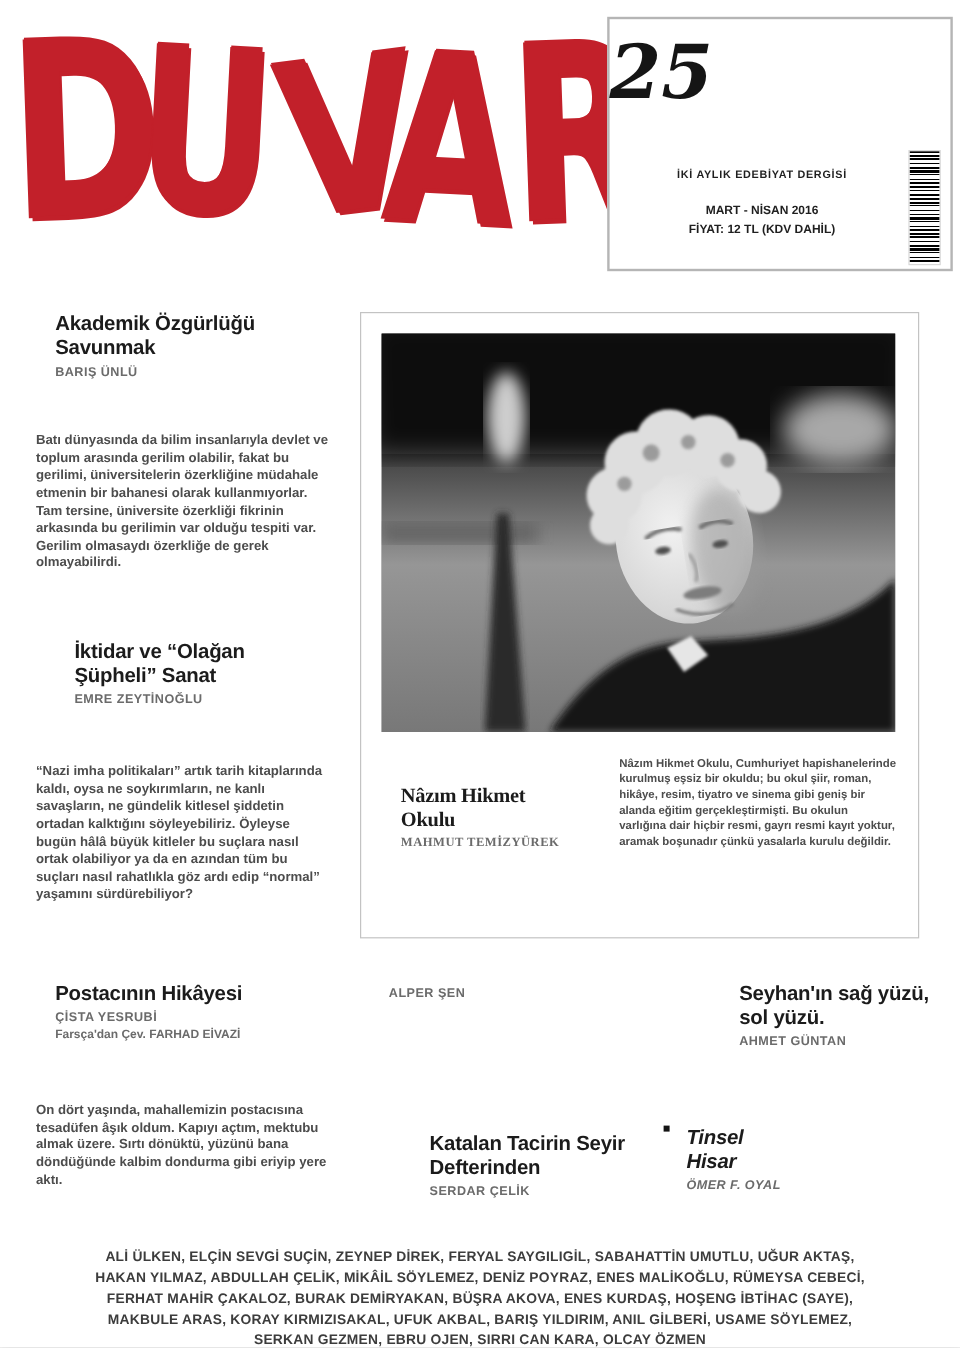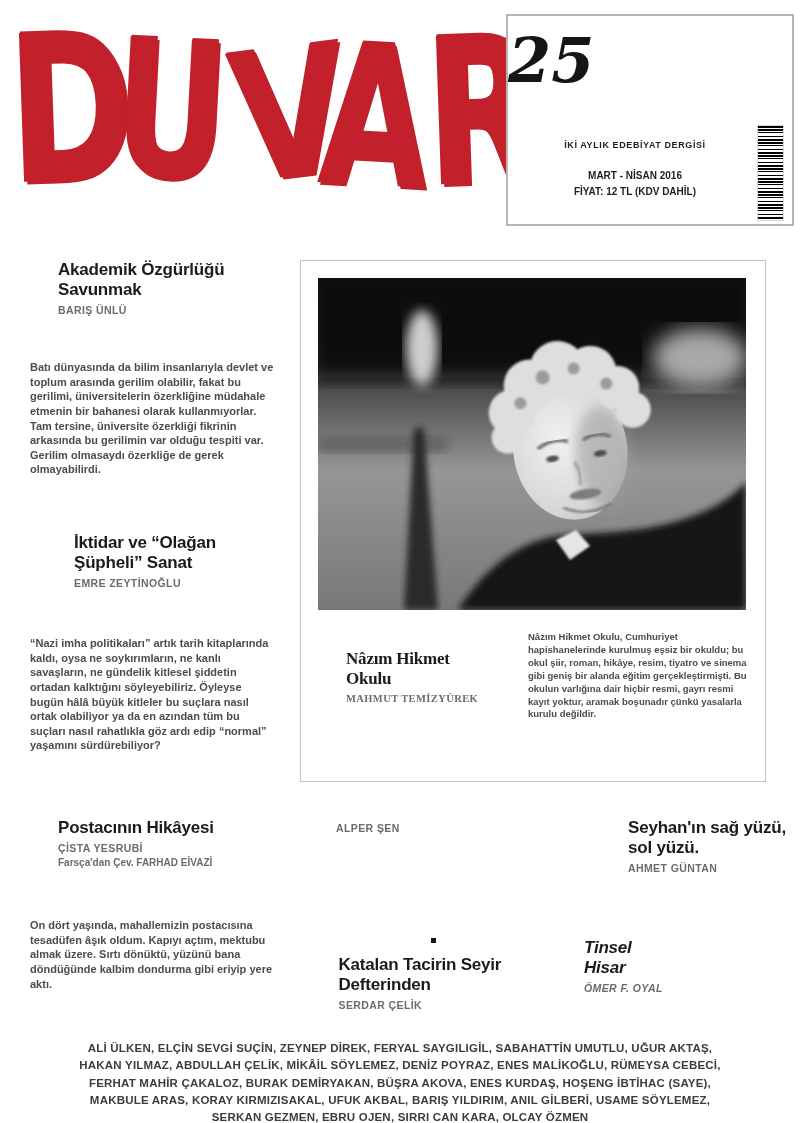--- a/index.html
+++ b/index.html
@@ -31,21 +31,21 @@
                font-size:10px;font-weight:700;color:#1f1f1f;}
   #barcode{position:absolute;right:9px;top:110px;width:25px;height:94px;
            background:repeating-linear-gradient(180deg,
              #000 0px,#000 1.5px,#fff 1.5px,#fff 3px,
              #000 3px,#000 5px,#fff 5px,#fff 6px,
              #000 6px,#000 7px,#fff 7px,#fff 10px,
              #000 10px,#000 11px,#fff 11px,#fff 13px);
            outline:1px solid #d8d8d8;}
 
   
-  .article{position:absolute;display:flex;align-items:center;gap:12px;}
+  .article{position:absolute;display:flex;align-items:flex-end;}
   .bar{width:5px;background:#141414;flex:0 0 5px;}
   .a-body{margin-left:11px;}
   .a-title{font-size:17px;font-weight:800;color:#1b1b1b;line-height:1.18;letter-spacing:-.2px;}
   .a-author{font-size:10.5px;font-weight:700;color:#6b6b6b;letter-spacing:.4px;margin-top:4px;white-space:nowrap;}
   .a-translator{font-size:10px;font-weight:700;color:#6b6b6b;margin-top:3px;white-space:nowrap;}
   .excerpt{position:absolute;font-size:11px;font-weight:700;color:#4c4c4c;line-height:1.33;}
 
   
   #feature-box{position:absolute;left:300px;top:260px;width:466px;height:522px;
                border:1.5px solid #c3c3c3;background:#fff;box-sizing:border-box;}

